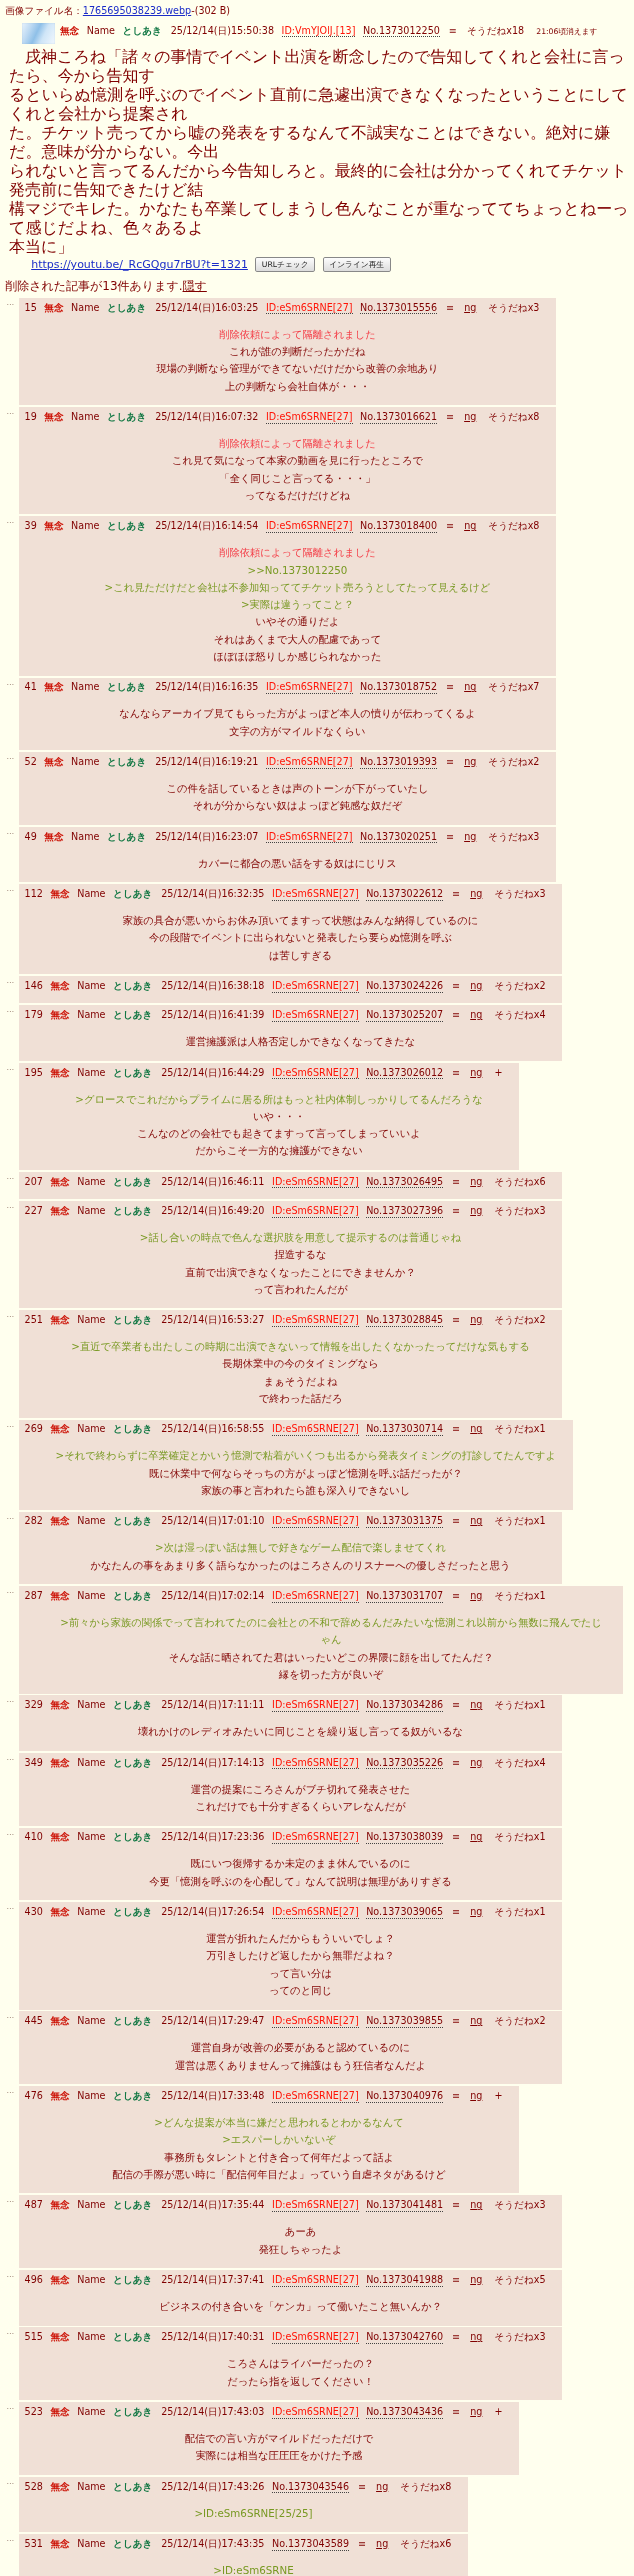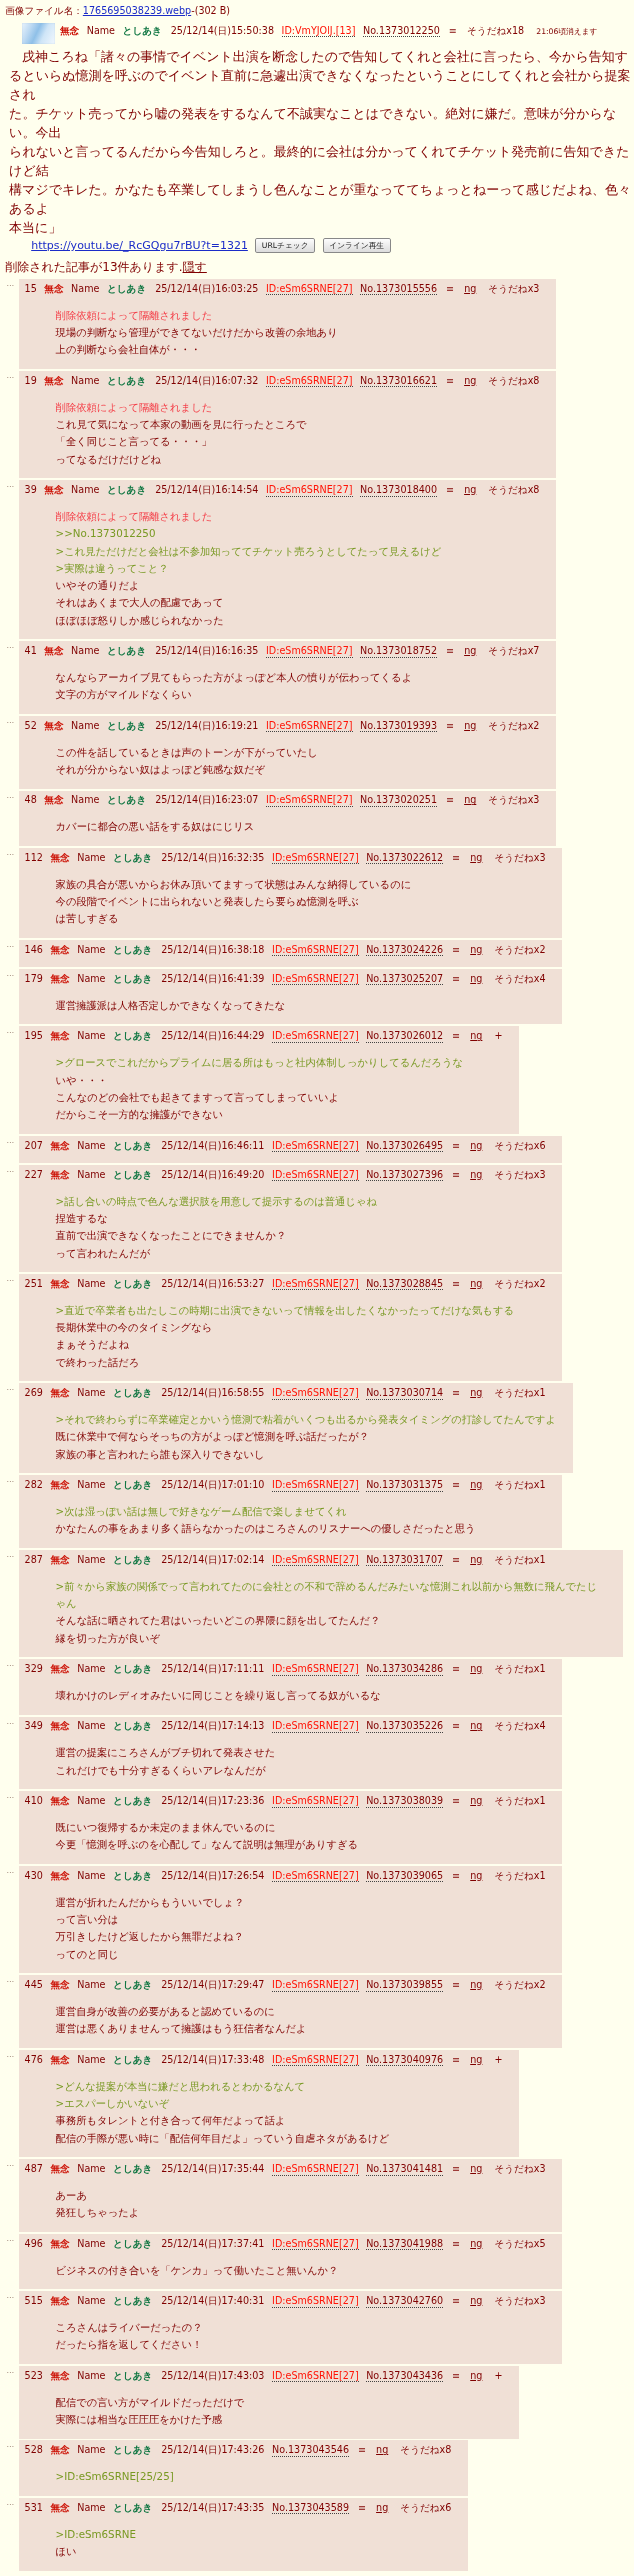--- a/index.html
+++ b/index.html
@@ -15,21 +15,21 @@
   
   .file-line { font-size:9.6px; margin:1.3px 0 2.6px 1.3px; }
   .file-line a { color:#1b2cc8; text-decoration:underline; }
   .op-main { margin-left:1.3px; }
   .thumb {
     float:left; width:33px; height:21px; margin:2.6px 5.1px 2.6px 16.7px;
     background:linear-gradient(115deg,#eaf4fd 0%,#bcd9f2 25%,#8fc0e8 45%,#cfe5f7 65%,#f2f8fe 100%);
     box-shadow:0 0 1.3px rgba(120,160,200,.6) inset;
   }
   .op-header { padding-top:3.9px; font-size:9.6px; white-space:nowrap; }
-  .op-body { clear:both; margin:3.9px 0 1.3px 3.9px; line-height:19px; font-size:13px; white-space:pre-line; }
+  .op-body { clear:both; margin:3.9px 0 1.3px 3.9px; line-height:19px; font-size:16px; white-space:pre-line; }
   .op-url-row { margin:1.3px 0 3.9px 26px; }
   .op-url-row a { color:#1b2cc8; text-decoration:underline; font-size:11px; }
   .btn {
     font-size:7.7px; color:#222; padding:1.3px 5.8px; margin-left:3.9px;
     background:linear-gradient(#fdfdfd,#dcdcdc); border:0.6px solid #888; border-radius:1.9px;
     font-family:"DejaVu Sans","Liberation Sans",sans-serif; vertical-align:1.3px;
   }
   .deleted-notice { font-size:12px; margin:6.4px 0 2.6px 1.3px; }
   .deleted-notice a { color:#800000; text-decoration:underline; }
 
@@ -45,21 +45,21 @@
   .subj { color:#cc1105; font-weight:bold; margin-right:4.5px; }
   .nlabel { margin-right:4.5px; }
   .pname { color:#117743; font-weight:bold; margin-right:5.8px; }
   .pdate { margin-right:4.5px; }
   .u-dot { border-bottom:0.6px dotted #444; padding-bottom:0.6px;margin-top:28px; }
   .pid { color:#ff1407; margin-right:4.5px; }
   .pno { color:#800000; margin-right:5.8px; }
   .menu { margin-right:7.7px; letter-spacing:-0.6px; }
   .ng { color:#800000; text-decoration:underline; margin-right:9px; cursor:pointer; }
   .sodane { color:#800000; }
-  .rbody { margin:11px 0 0 31px; line-height:17.3px; font-size:10.3px; }
+  .rbody { margin:11px 0 0 31px; line-height:17.3px; font-size:10.3px;text-align:center; }
   .ln-n { color:#800000; }
   .ln-q { color:#789922; }
   .ln-a { color:#f43b45; }
 </style>
 </head>
 <body>
 
 <div class="page">
 
   <div class="op">
@@ -107,20 +107,21 @@
         <b class="pname">としあき</b>
         <span class="pdate">25/12/14(日)16:03:25</span>
         <span class="pid u-dot">ID:eSm6SRNE[27]</span>
         <span class="pno u-dot">No.1373015556</span>
         <span class="menu">≡</span>
         <a class="ng">ng</a>
         <span class="sodane">そうだねx3</span>
       </div>
       <div class="rbody">
             <div class="ln-a">削除依頼によって隔離されました</div>
+            <div class="ln-n">これが誰の判断だったかだね</div>
             <div class="ln-n">現場の判断なら管理ができてないだけだから改善の余地あり</div>
             <div class="ln-n">上の判断なら会社自体が・・・</div>
           </div>
     </div>
   </div>
 
   <div class="reply-row">
     <span class="dots">…</span><div class="rbox">
       <div class="rhead">
         <span class="rnum">19</span>
@@ -207,21 +208,21 @@
       <div class="rbody">
             <div class="ln-n">この件を話しているときは声のトーンが下がっていたし</div>
             <div class="ln-n">それが分からない奴はよっぽど鈍感な奴だぞ</div>
           </div>
     </div>
   </div>
 
   <div class="reply-row">
     <span class="dots">…</span><div class="rbox">
       <div class="rhead">
-        <span class="rnum">48</span>
+        <span class="rnum">49</span>
         <b class="subj">無念</b>
         <span class="nlabel">Name</span>
         <b class="pname">としあき</b>
         <span class="pdate">25/12/14(日)16:23:07</span>
         <span class="pid u-dot">ID:eSm6SRNE[27]</span>
         <span class="pno u-dot">No.1373020251</span>
         <span class="menu">≡</span>
         <a class="ng">ng</a>
         <span class="sodane">そうだねx3</span>
       </div>
@@ -512,22 +513,22 @@
         <b class="pname">としあき</b>
         <span class="pdate">25/12/14(日)17:26:54</span>
         <span class="pid u-dot">ID:eSm6SRNE[27]</span>
         <span class="pno u-dot">No.1373039065</span>
         <span class="menu">≡</span>
         <a class="ng">ng</a>
         <span class="sodane">そうだねx1</span>
       </div>
       <div class="rbody">
             <div class="ln-n">運営が折れたんだからもういいでしょ？</div>
+            <div class="ln-n">万引きしたけど返したから無罪だよね？</div>
             <div class="ln-n">って言い分は</div>
-            <div class="ln-n">万引きしたけど返したから無罪だよね？</div>
             <div class="ln-n">ってのと同じ</div>
           </div>
     </div>
   </div>
 
   <div class="reply-row">
     <span class="dots">…</span><div class="rbox">
       <div class="rhead">
         <span class="rnum">445</span>
         <b class="subj">無念</b>

